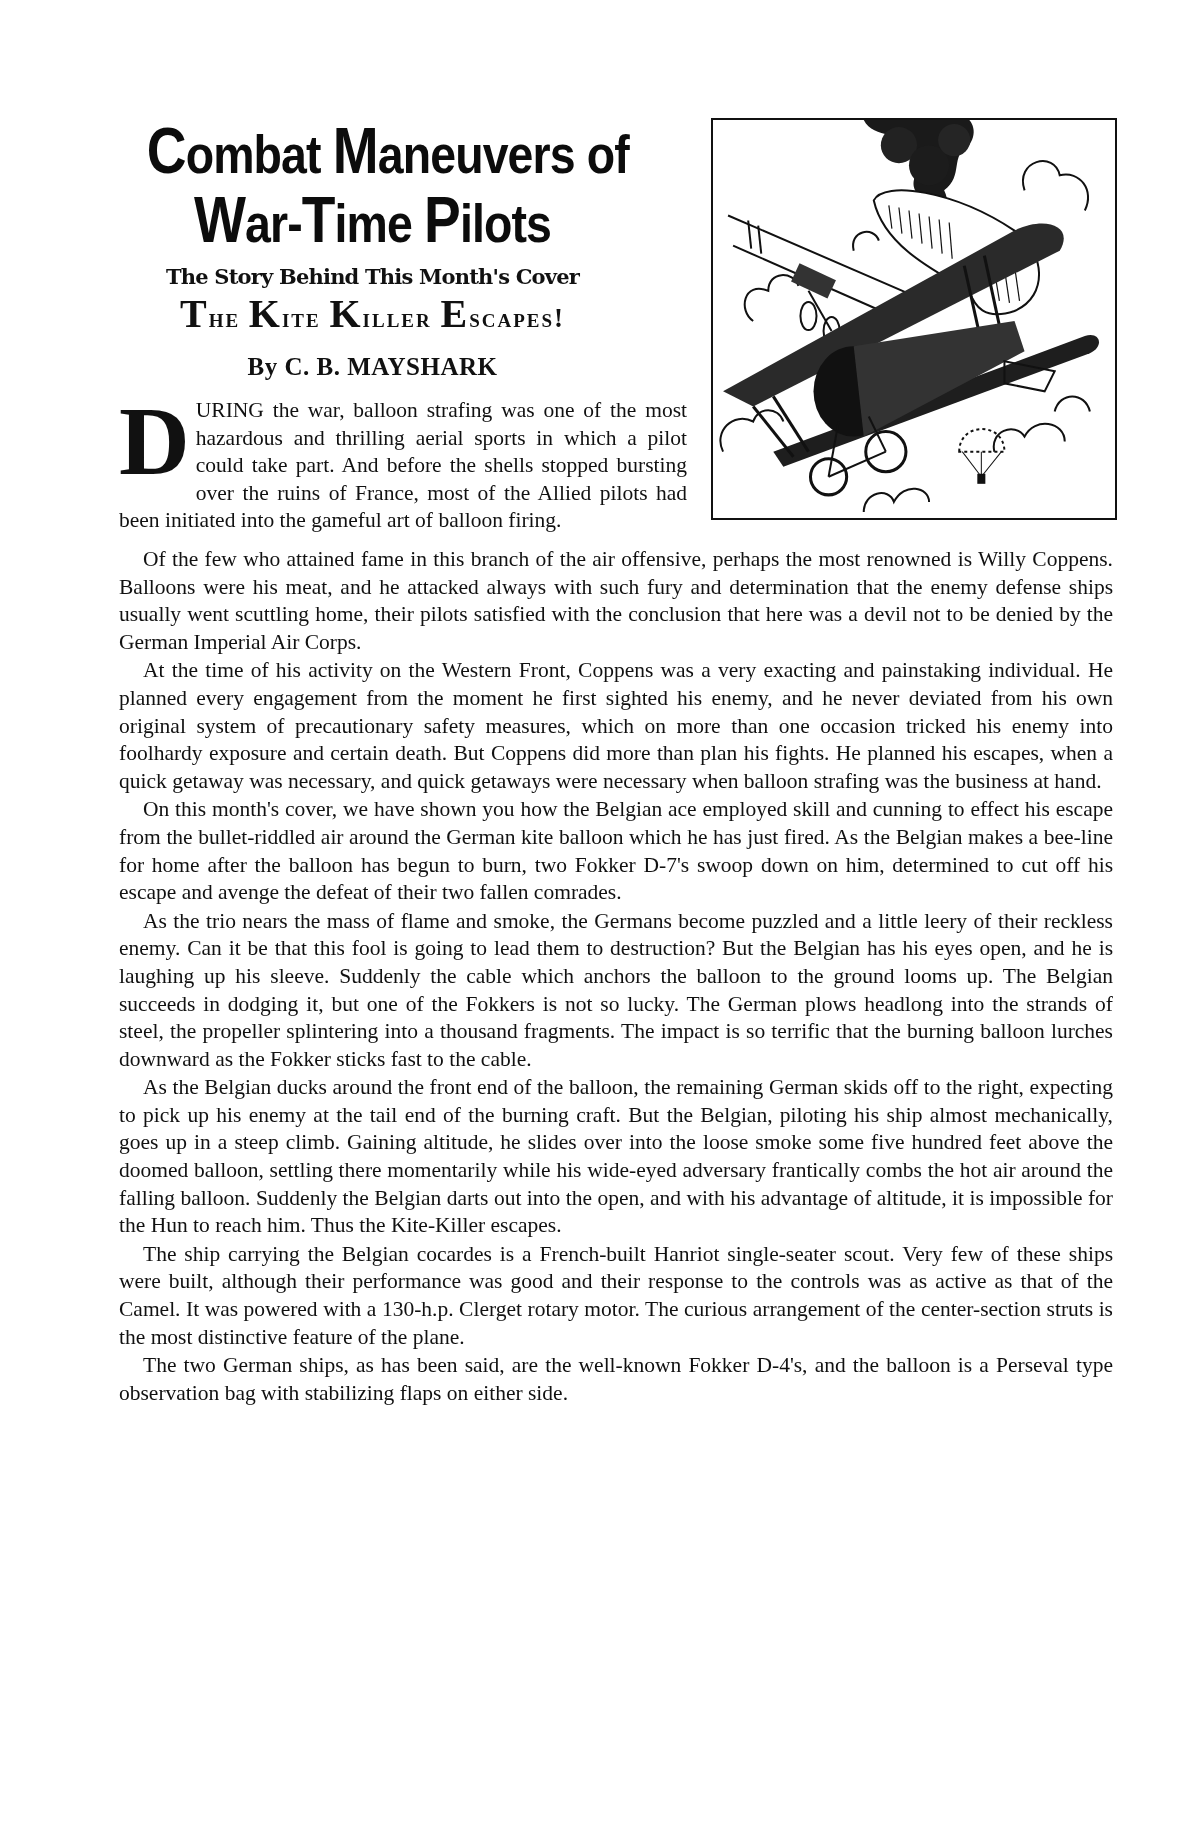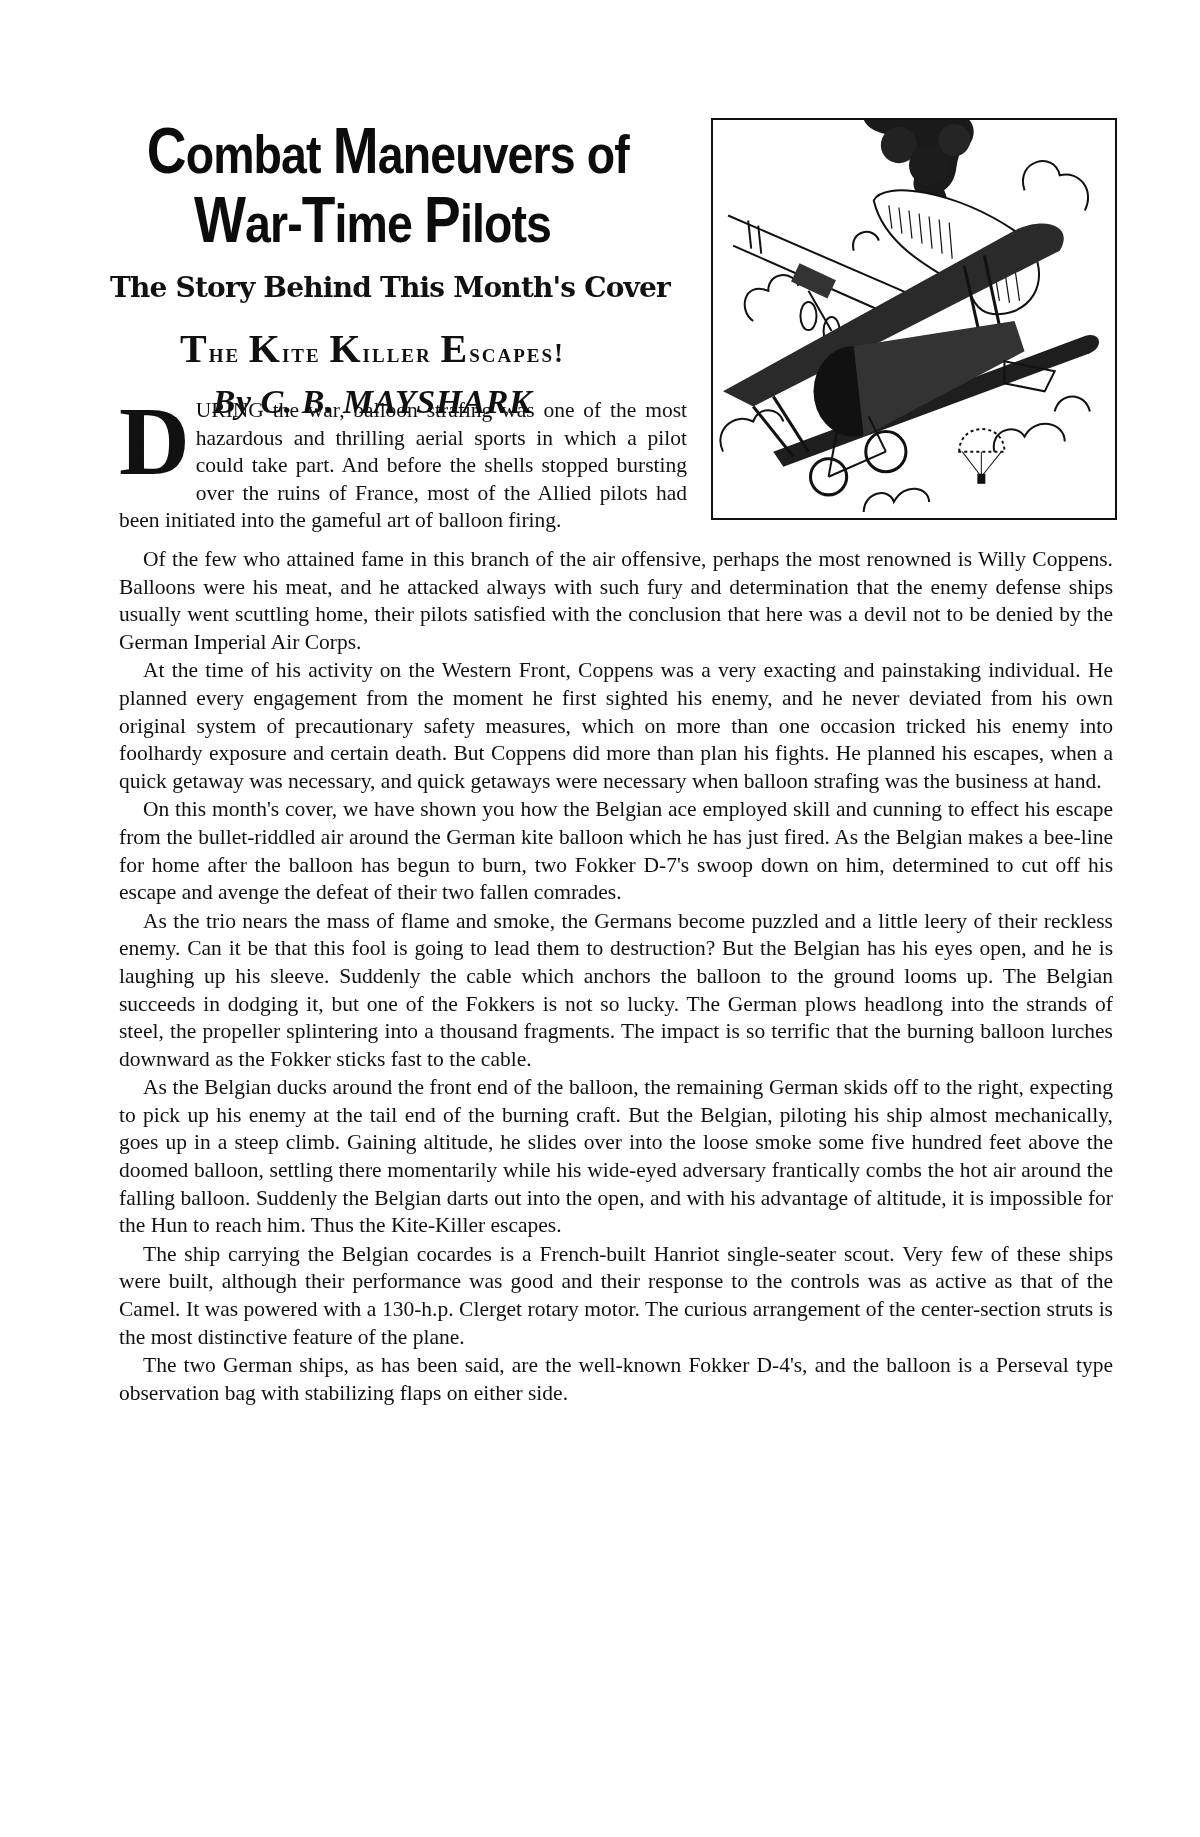--- a/index.html
+++ b/index.html
@@ -2,24 +2,24 @@
 <html><head>
   <meta charset="utf-8">
   <style>
     html, body { margin: 0; padding: 0; background: #ffffff; }
     body { width: 1200px; height: 1837px; position: relative; overflow: hidden; color: #111; }
     .page { position: absolute; left: 0; top: 0; width: 976px; height: 1837px; }
 
     .headline-block { position: absolute; left: 110px; top: 118px; width: 525px; text-align: center; }
     .title-line { font-family: "Liberation Sans", sans-serif; font-weight: bold; font-size: 54px; line-height: 66px; letter-spacing: -1px; color: #0c0c0c; transform: scaleX(0.86); transform-origin: center; white-space: nowrap; }
     .title-line .cap { font-size: 64px; }
-    .subtitle { font-family: "DejaVu Serif", serif; font-weight: bold; font-size: 28px; line-height: 30px; margin-top: 17px; letter-spacing: -0.8px; white-space: nowrap; }
-    .kicker { font-family: "Liberation Serif", serif; font-weight: bold; font-size: 27px; line-height: 44px; margin-top: 24px; letter-spacing: 2px; white-space: nowrap; font-variant: small-caps; }
+    .subtitle { font-family: "DejaVu Serif", serif; font-weight: bold; font-size: 21px; line-height: 30px; margin-top: 6px; letter-spacing: -0.8px; white-space: nowrap; }
+    .kicker { font-family: "Liberation Serif", serif; font-weight: bold; font-size: 27px; line-height: 44px; margin-top: 0; letter-spacing: 2px; white-space: nowrap; font-variant: small-caps; }
     .kicker .big { font-size: 40px; }
-    .byline { font-family: "Liberation Serif", serif; font-weight: bold; font-size: 34px; line-height: 34px; margin-top: 10px; letter-spacing: 0.5px; white-space: nowrap; font-style: italic; }
+    .byline { font-family: "Liberation Serif", serif; font-weight: bold; font-size: 25px; line-height: 34px; margin-top: 10px; letter-spacing: 0.5px; white-space: nowrap; }
 
     .illustration { position: absolute; left: 711px; top: 118px; width: 402px; height: 398px; border: 2.5px solid #111; background: #fff; overflow: hidden; }
     .illustration svg { width: 100%; height: 100%; display: block; }
 
     .text { font-family: "Liberation Serif", serif; font-size: 21.5px; line-height: 27.6px; color: #111; text-align: justify; }
     .intro { position: absolute; left: 119px; top: 397px; width: 568px; }
     .dropcap { float: left; font-family: "Liberation Serif", serif; font-weight: bold; font-size: 98px; line-height: 78px; margin: 5px 6px 0 0; height: 80px; }
     .body-text { position: absolute; left: 119px; top: 546px; width: 994px; }
     .body-text p { margin: 0 0 1px 0; text-indent: 24px; }
     .intro p { margin: 0; }

